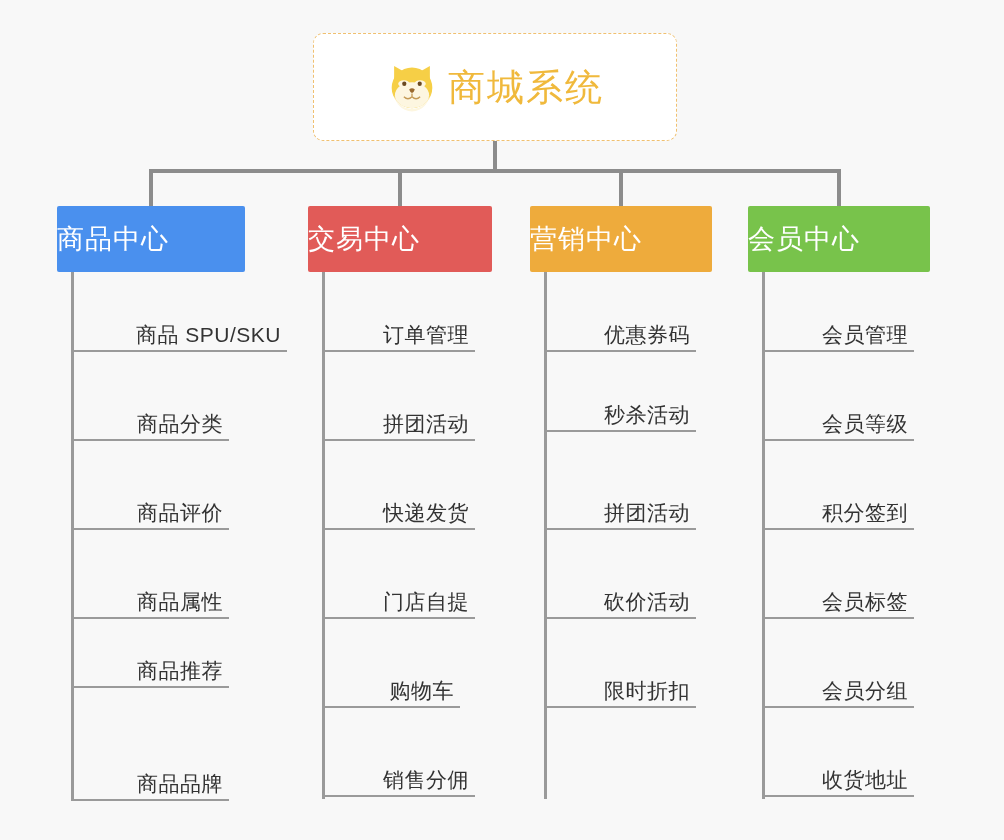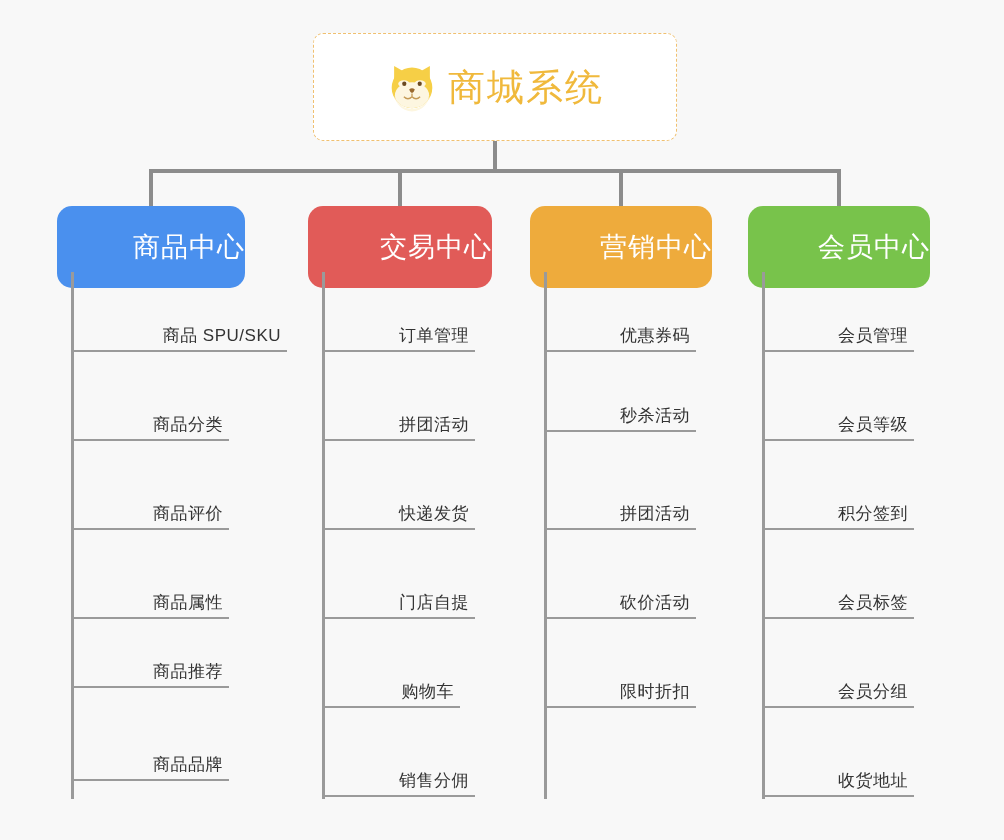--- a/index.html
+++ b/index.html
@@ -69,25 +69,25 @@
   .conn-drop {            
     top: 169px;
     width: 4px;
     height: 38px;
   }
 
   
   .cat-box {
     position: absolute;
     top: 206px;
-    height: 82px;
-    border-radius: 15px;
+    height: 66px;
+    border-radius: 2px;
     display: flex;
     align-items: center;
-    justify-content: flex-end;
+    justify-content: flex-start;
     box-sizing: border-box;
   }
   .cat-label {
     font-size: 27px;
     color: #ffffff;
     letter-spacing: 1px;
     line-height: 1;
     white-space: nowrap;
   }
 
@@ -108,21 +108,21 @@
     left: 0;
     box-sizing: border-box;
     border-bottom: 2px solid #9a9a9a;
     height: 89px;
     display: flex;
     align-items: flex-end;
     justify-content: flex-end;
     padding: 0 6px 4px 0;
   }
   .leaf-label {
-    font-size: 17px;
+    font-size: 21px;
     color: #333333;
     line-height: 1.1;
     white-space: nowrap;
     letter-spacing: 0.5px;
   }
 </style>
 </head>
 <body>
 
 <div id="mindmap">
@@ -170,21 +170,21 @@
         </div>
         <div class="leaf-item" style="top: 169px; width: 158px;">
           <span class="leaf-label">商品评价</span>
         </div>
         <div class="leaf-item" style="top: 258px; width: 158px;">
           <span class="leaf-label">商品属性</span>
         </div>
         <div class="leaf-item" style="top: 327px; width: 158px; padding-left: 11px;">
           <span class="leaf-label">商品推荐</span>
         </div>
-        <div class="leaf-item" style="top: 420px; width: 158px;">
+        <div class="leaf-item" style="top: 440px; width: 158px;">
           <span class="leaf-label">商品品牌</span>
         </div>
       </div>
       <div class="conn conn-drop" style="left: 398px;"></div>
       <div class="cat-box" style="left: 308px; width: 184px; background: rgb(225, 91, 88);">
         <span class="cat-label">交易中心</span>
       </div>
       <div class="leaf-col" style="left: 322px; width: 193px; height: 529px;">
         <div class="leaf-trunk" style="height: 527px;"></div>
         <div class="leaf-item" style="top: -9px; width: 153px;">

